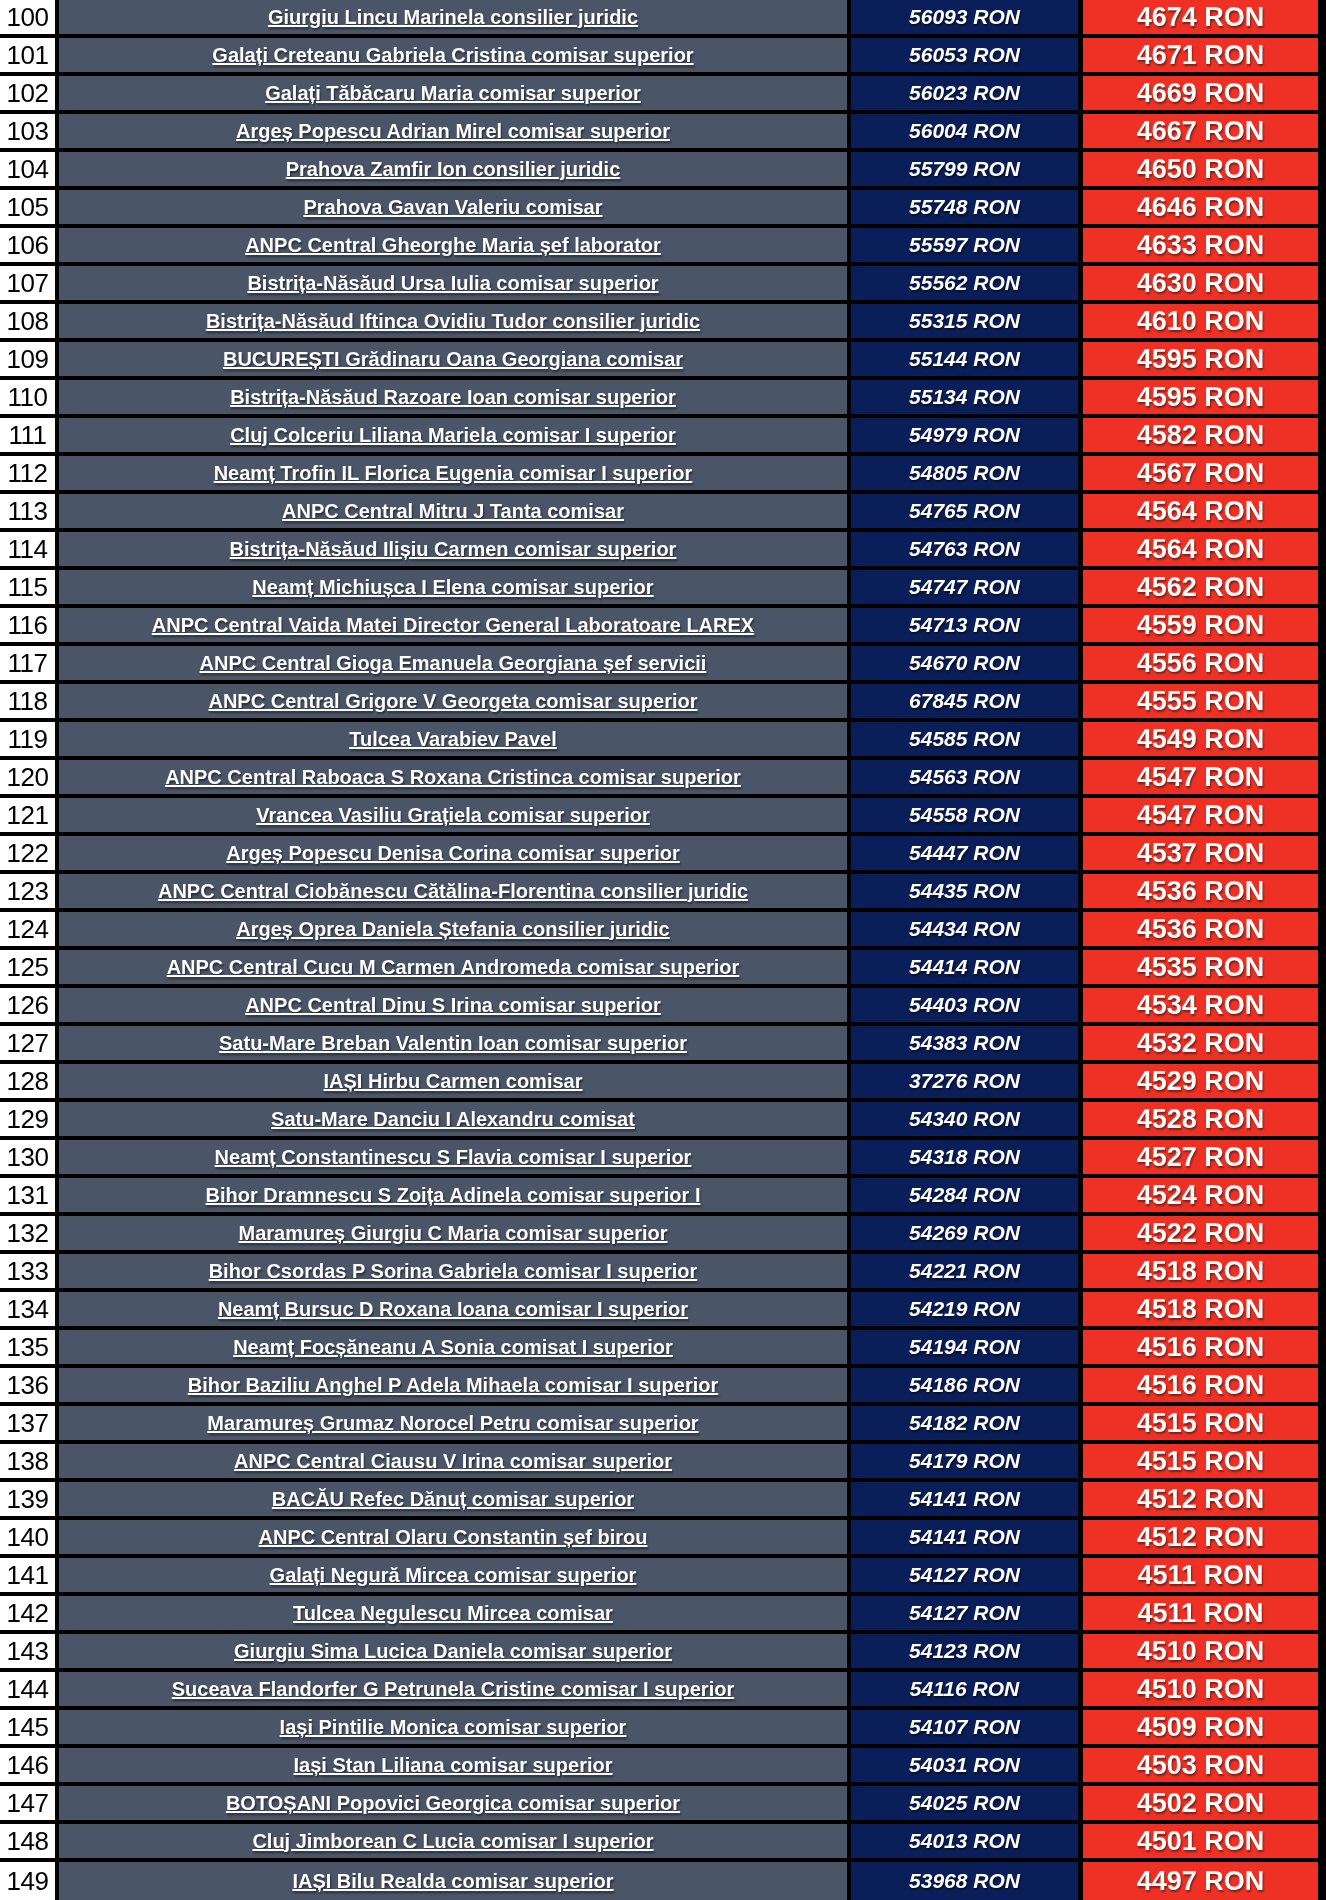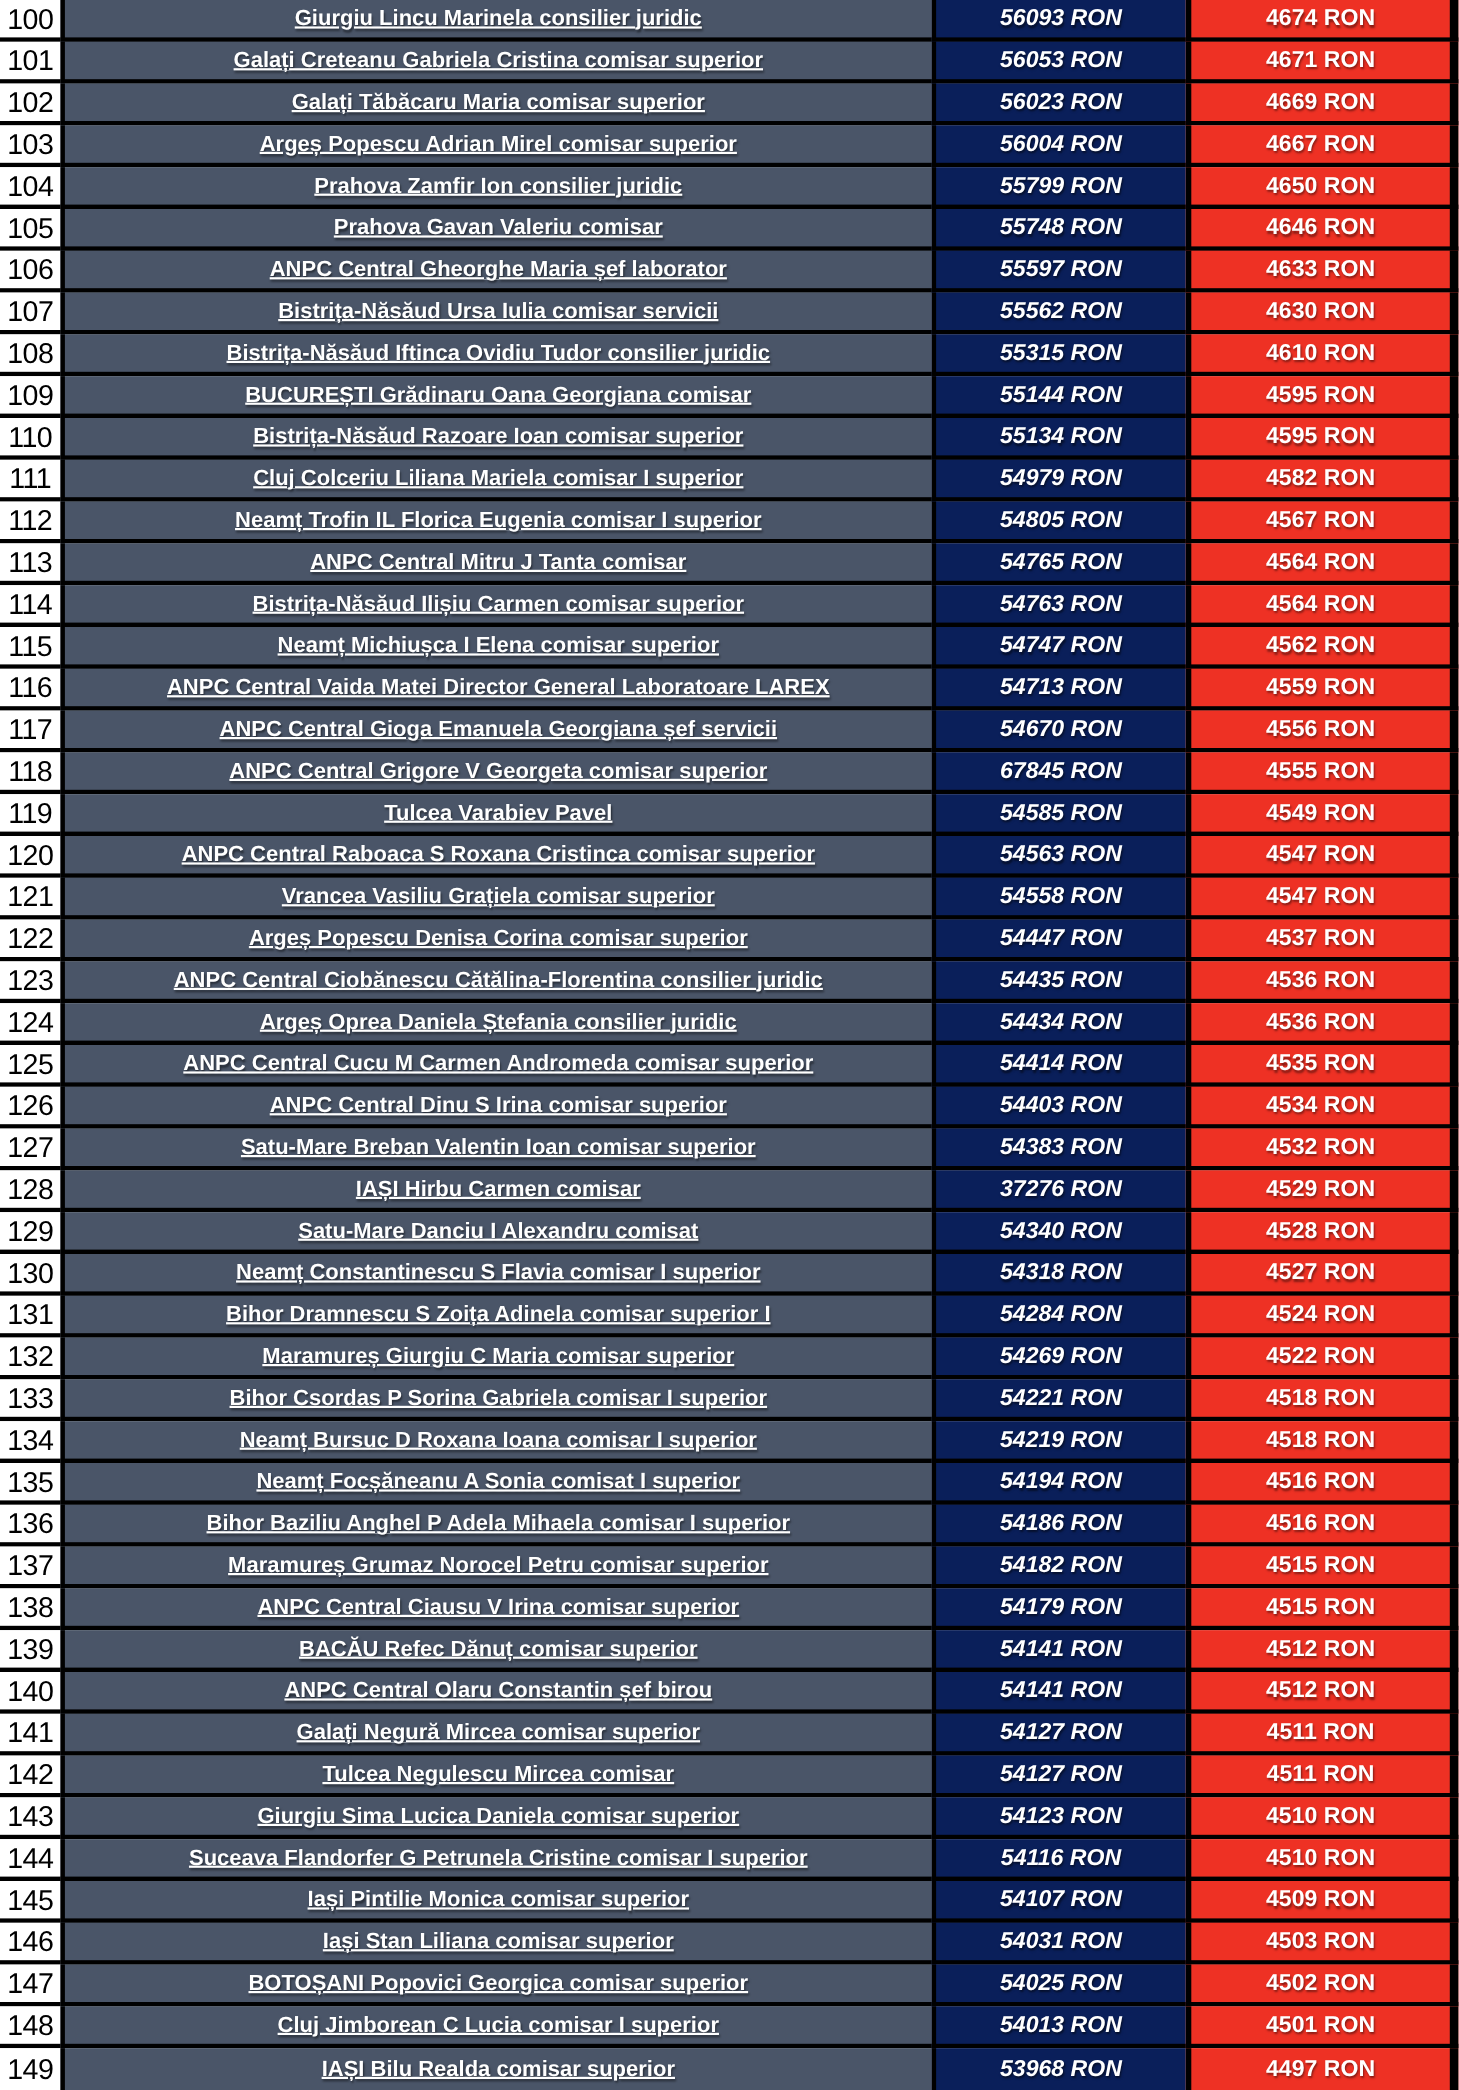--- a/index.html
+++ b/index.html
@@ -54,21 +54,21 @@
     font-size:21px;
     font-weight:700;
     text-shadow:1px 2px 2px rgba(0,0,0,0.55);
     font-style:italic;
   }
   .c-net{
     background:var(--c-redbg);
     border-left:5px solid var(--c-border);
     border-right:8px solid var(--c-border);
     color:var(--c-celltext);
-    font-size:21px;
+    font-size:27px;
     font-weight:700;
     text-shadow:1px 2px 2px rgba(0,0,0,0.45);
   }
 </style>
 </head>
 <body>
 
 <div id="grid">
   <div class="row">
     <div class="cell c-num">100</div>
@@ -114,21 +114,21 @@
 
   <div class="row">
     <div class="cell c-num">106</div>
     <div class="cell c-name">ANPC Central Gheorghe Maria șef laborator</div>
     <div class="cell c-gross">55597 RON</div>
     <div class="cell c-net">4633 RON</div>
   </div>
 
   <div class="row">
     <div class="cell c-num">107</div>
-    <div class="cell c-name">Bistrița-Năsăud Ursa Iulia comisar servicii</div>
+    <div class="cell c-name">Bistrița-Năsăud Ursa Iulia comisar superior</div>
     <div class="cell c-gross">55562 RON</div>
     <div class="cell c-net">4630 RON</div>
   </div>
 
   <div class="row">
     <div class="cell c-num">108</div>
     <div class="cell c-name">Bistrița-Năsăud Iftinca Ovidiu Tudor consilier juridic</div>
     <div class="cell c-gross">55315 RON</div>
     <div class="cell c-net">4610 RON</div>
   </div>

